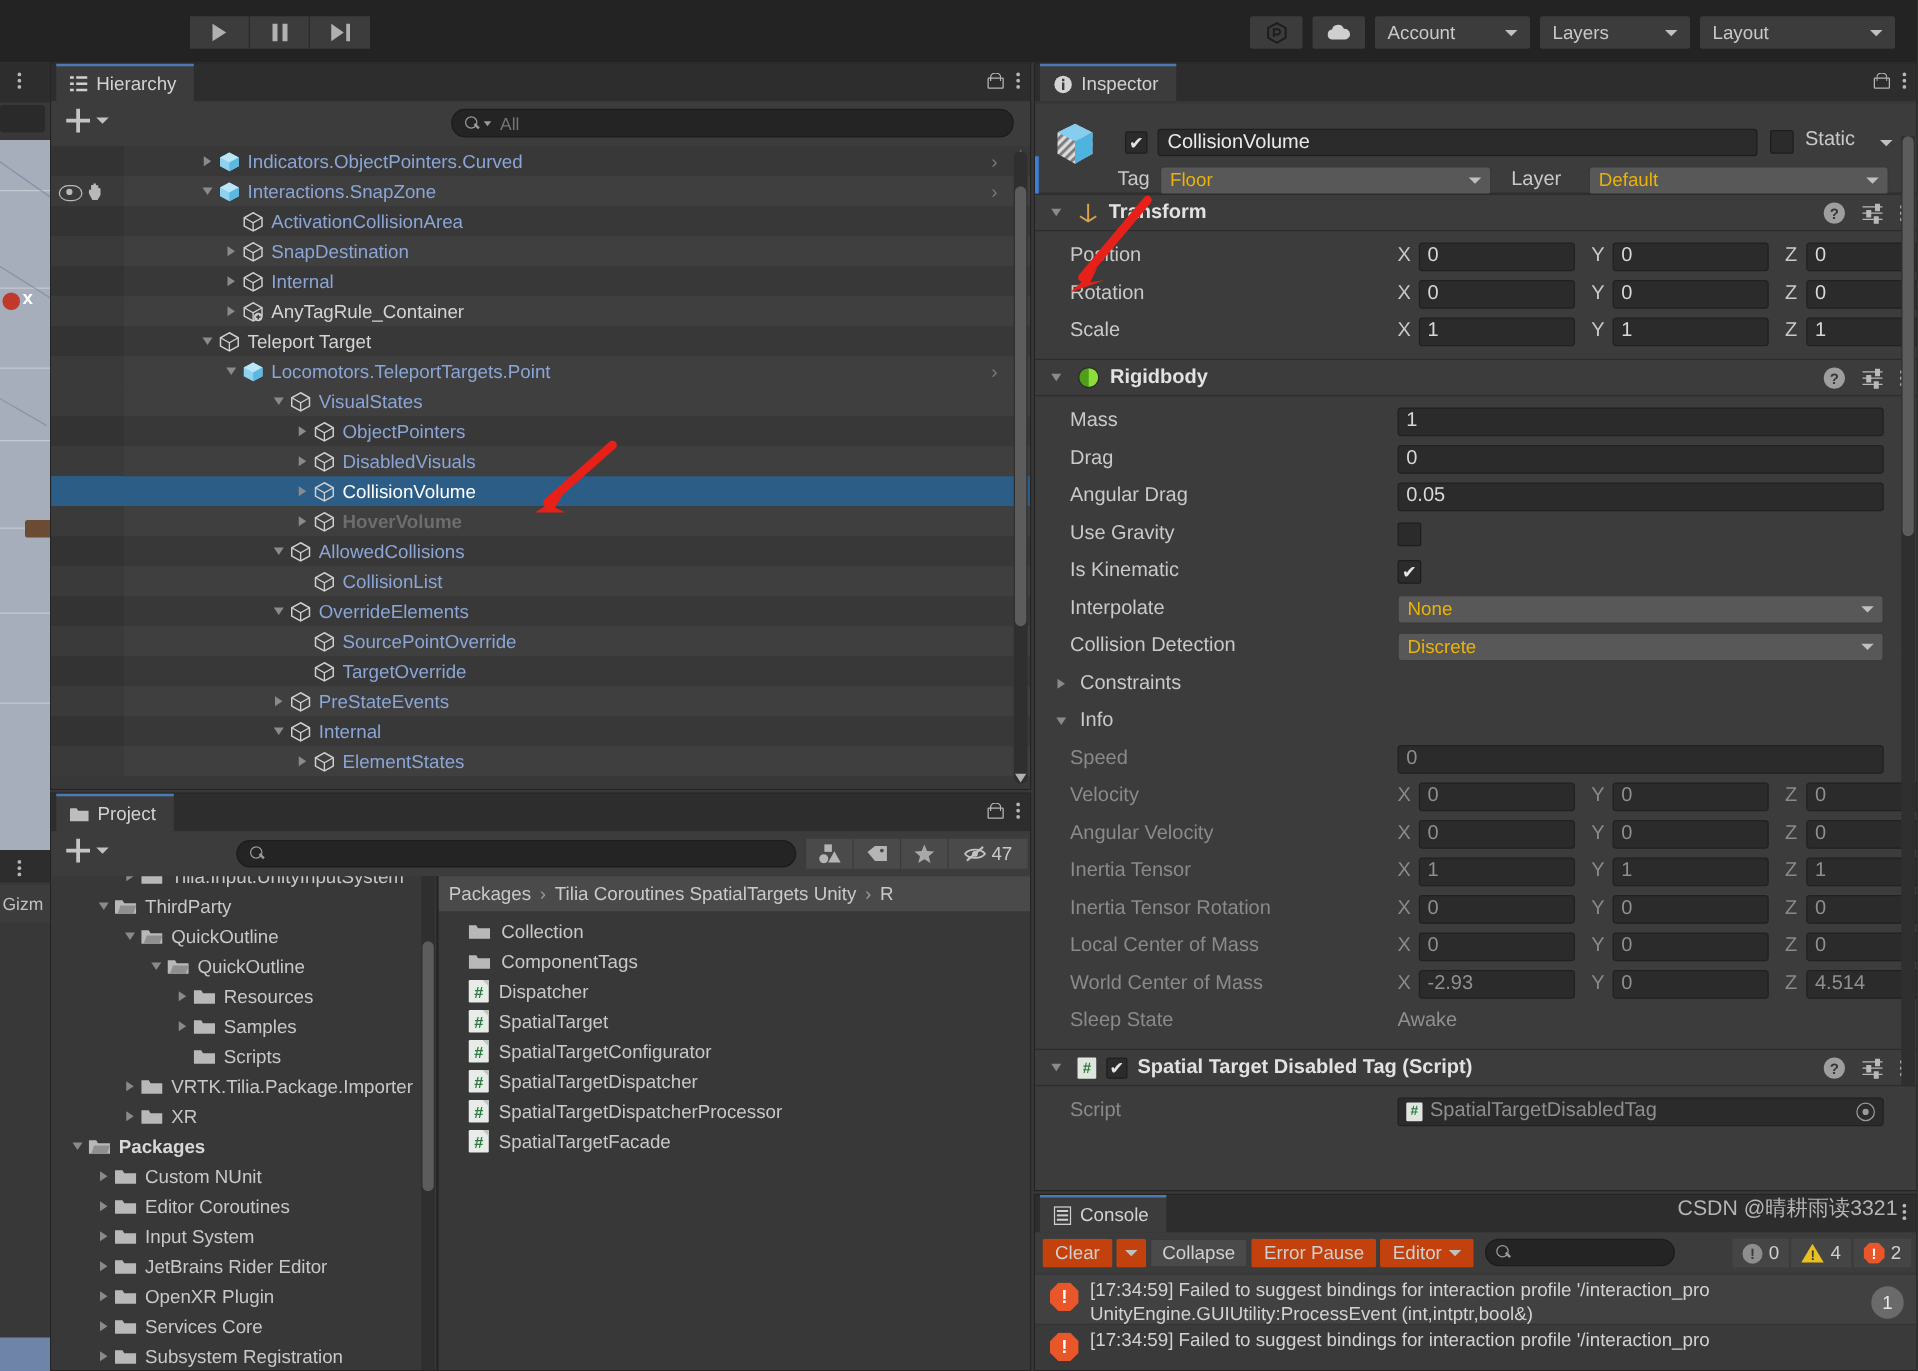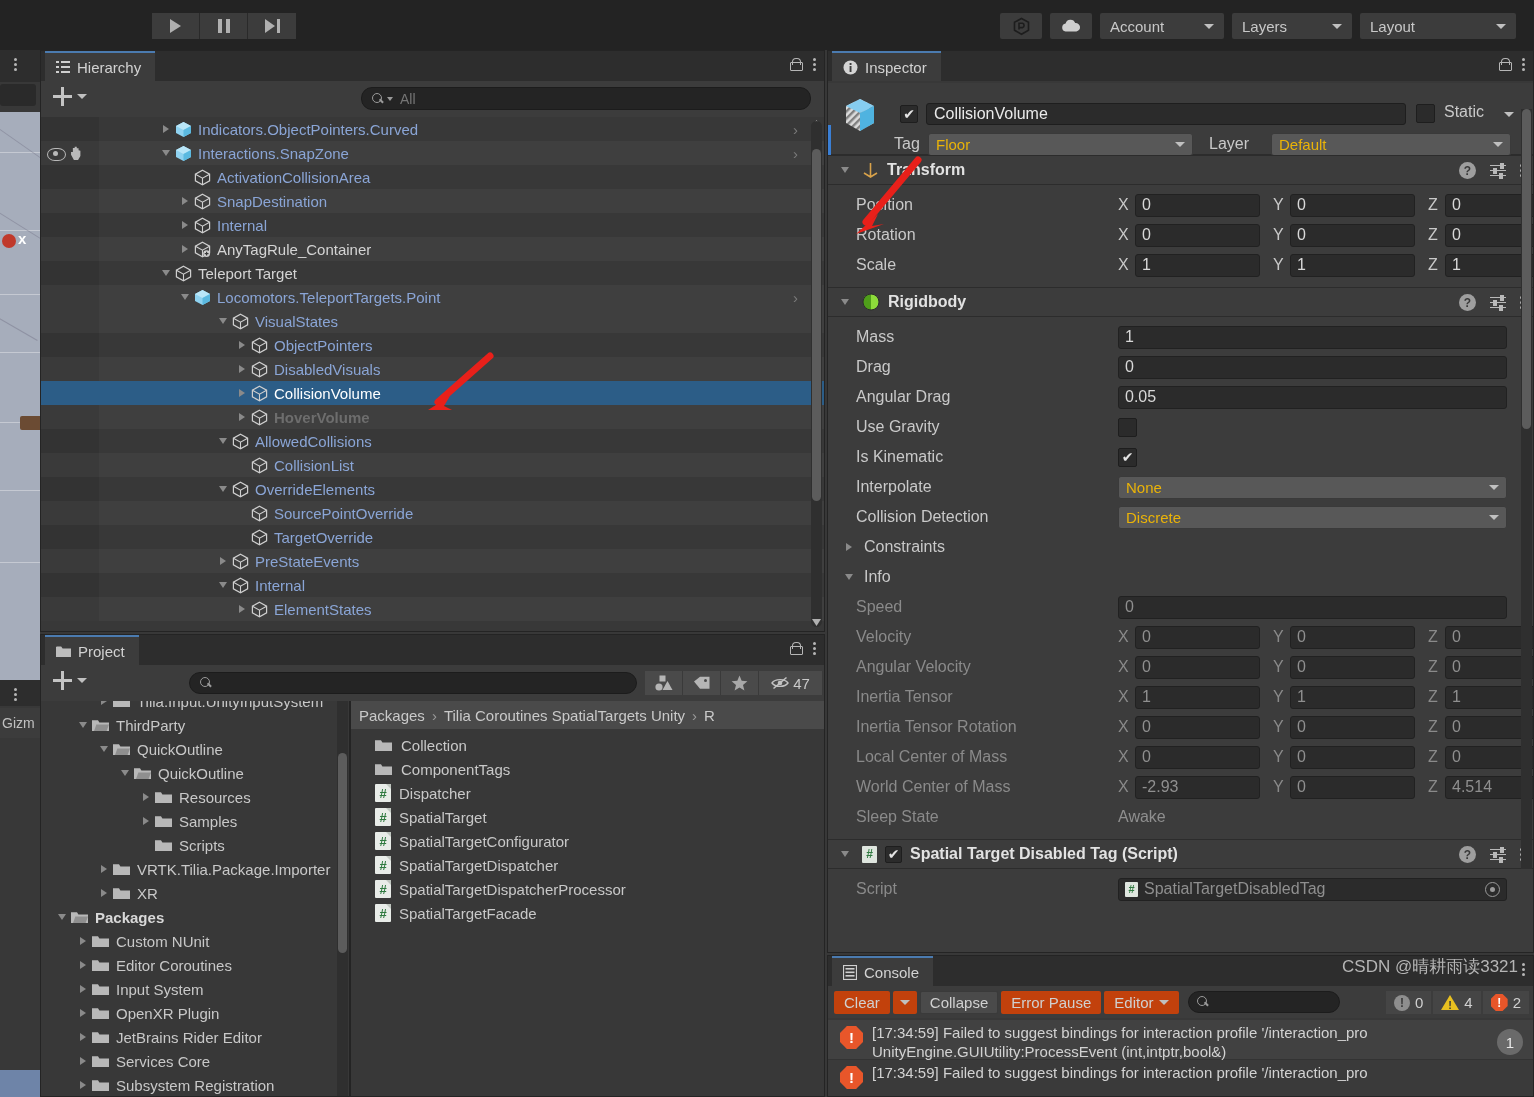--- a/index.html
+++ b/index.html
@@ -827,31 +827,31 @@
           <span>Input System</span>
         </div>
         <div class="prow">
           <span style="display:inline-block;width:33px;flex:0 0 auto"></span>
           <span class="tw">
             <span class="r"></span>
           </span>
           <svg class="folder" viewBox="0 0 17 14">
             <path d="M0 2.2 L0 13 L17 13 L17 4.6 L7.4 4.6 L6 2.2 Z" fill="#b8b8b8"></path>
           </svg>
+          <span>JetBrains Rider Editor</span>
+        </div>
+        <div class="prow">
+          <span style="display:inline-block;width:33px;flex:0 0 auto"></span>
+          <span class="tw">
+            <span class="r"></span>
+          </span>
+          <svg class="folder" viewBox="0 0 17 14">
+            <path d="M0 2.2 L0 13 L17 13 L17 4.6 L7.4 4.6 L6 2.2 Z" fill="#b8b8b8"></path>
+          </svg>
           <span>OpenXR Plugin</span>
-        </div>
-        <div class="prow">
-          <span style="display:inline-block;width:33px;flex:0 0 auto"></span>
-          <span class="tw">
-            <span class="r"></span>
-          </span>
-          <svg class="folder" viewBox="0 0 17 14">
-            <path d="M0 2.2 L0 13 L17 13 L17 4.6 L7.4 4.6 L6 2.2 Z" fill="#b8b8b8"></path>
-          </svg>
-          <span>JetBrains Rider Editor</span>
         </div>
         <div class="prow">
           <span style="display:inline-block;width:33px;flex:0 0 auto"></span>
           <span class="tw">
             <span class="r"></span>
           </span>
           <svg class="folder" viewBox="0 0 17 14">
             <path d="M0 2.2 L0 13 L17 13 L17 4.6 L7.4 4.6 L6 2.2 Z" fill="#b8b8b8"></path>
           </svg>
           <span>Services Core</span>

